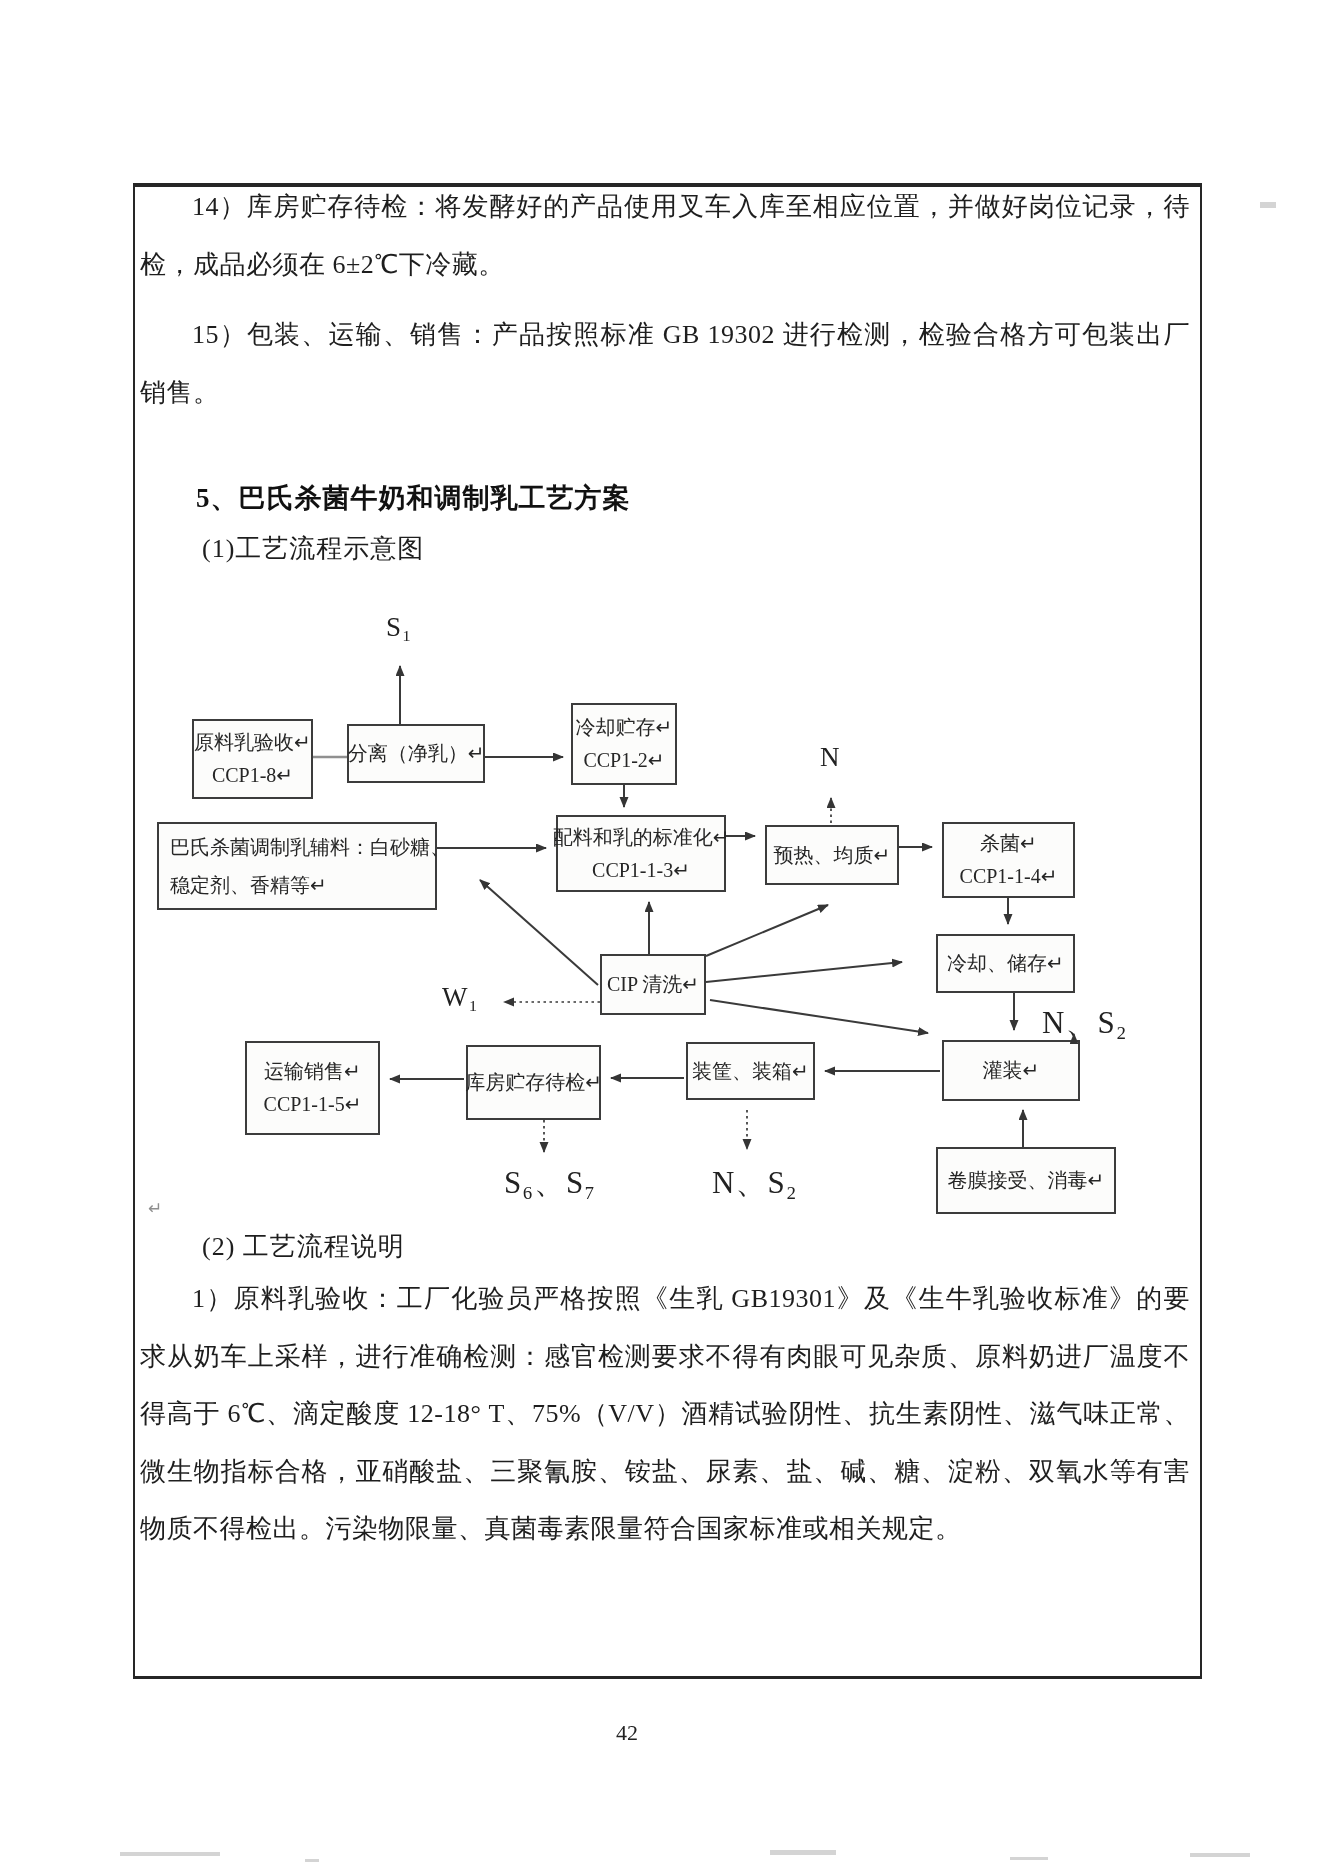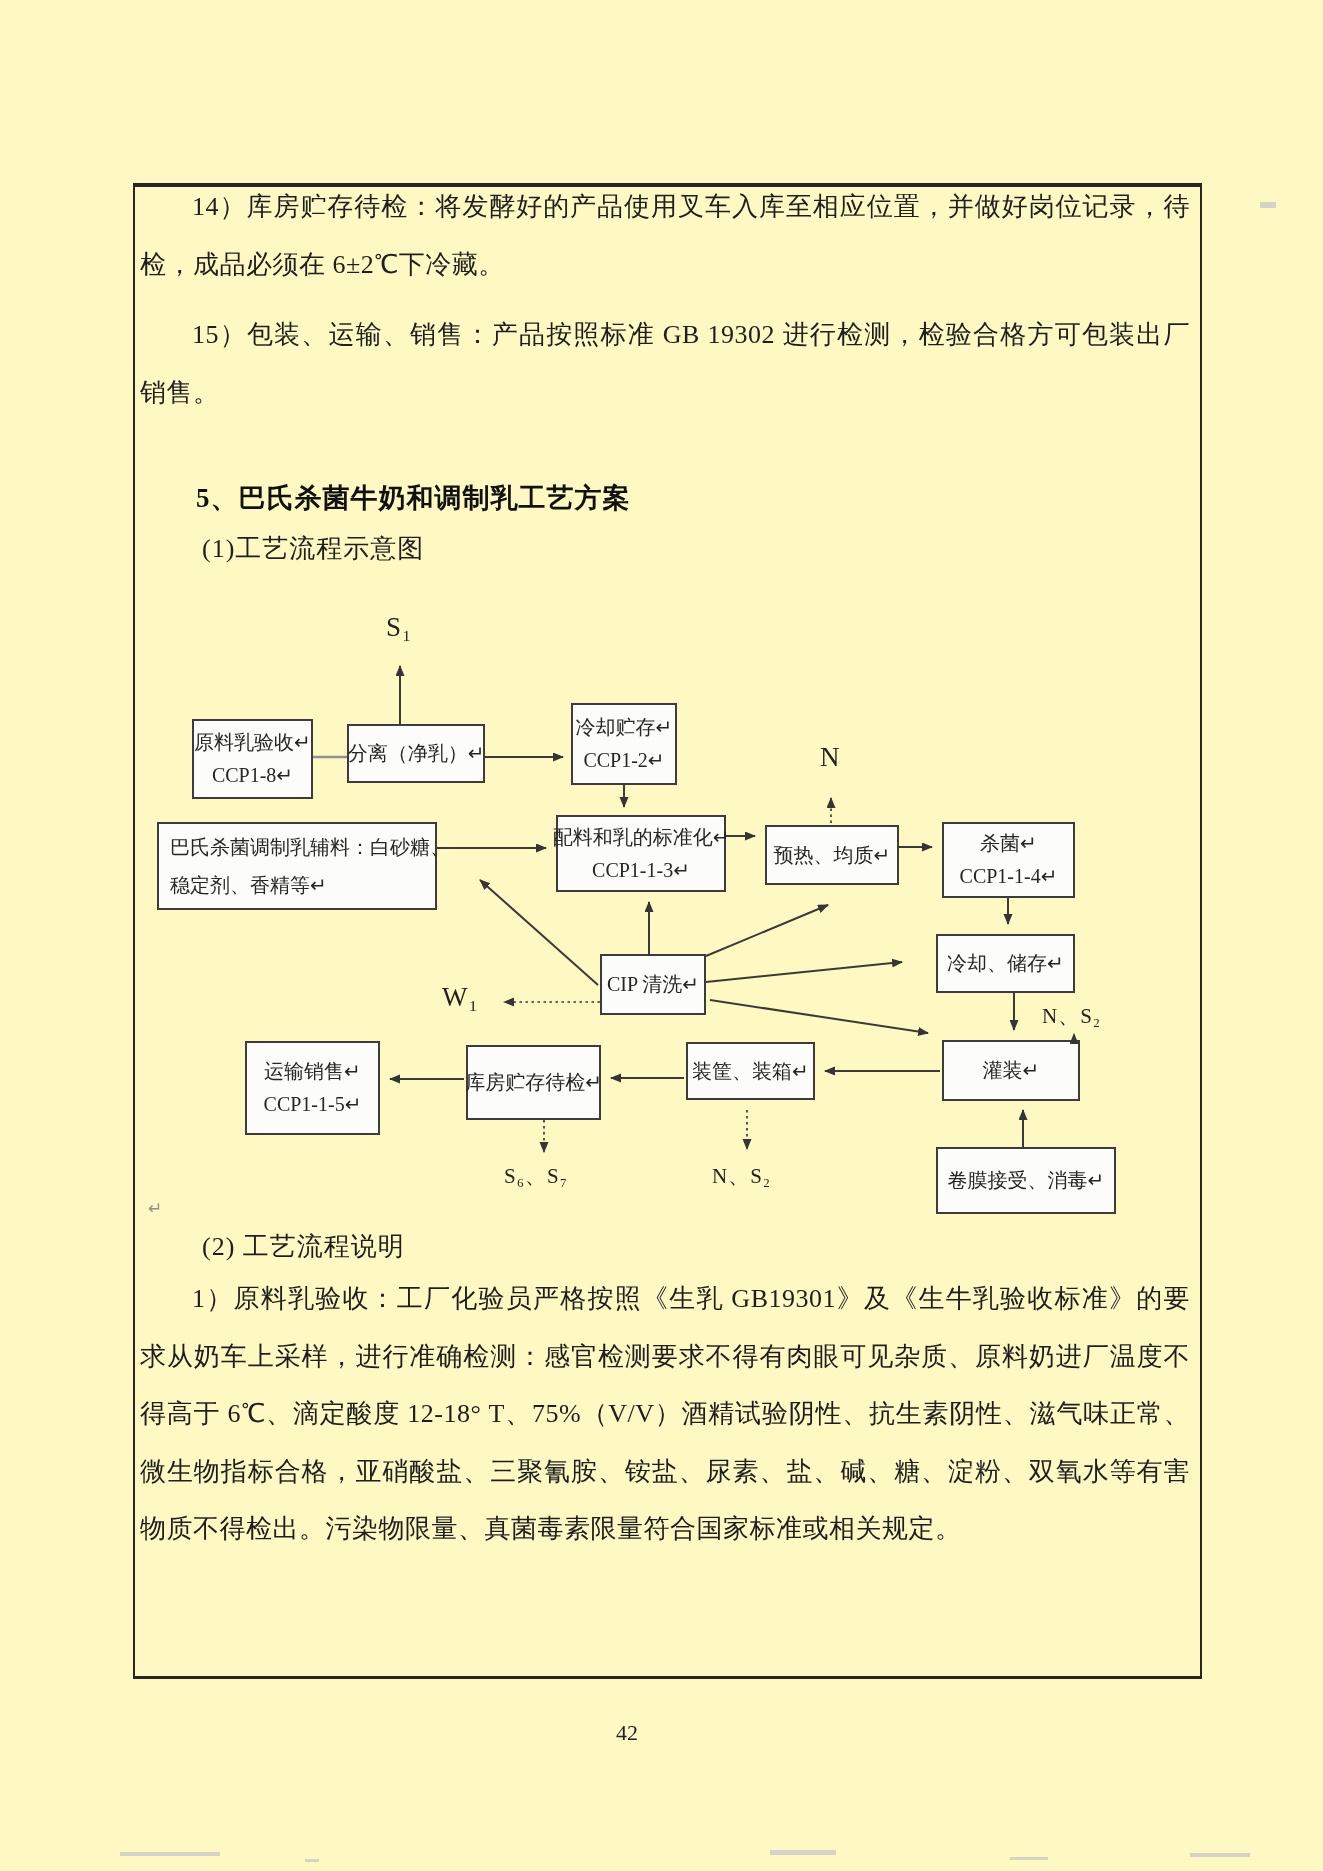--- a/index.html
+++ b/index.html
@@ -1,19 +1,19 @@
 <!DOCTYPE html>
 <html><head>
 <meta charset="utf-8">
 <style>
   html,body{margin:0;padding:0;background:#e9e9e9;}
   .page{
     position:relative;
     width:1323px;height:1871px;
-    background:#fef9c3;
+    background:#ffffff;
     font-family:"Liberation Serif", serif;
     color:#1d1d1d;
     overflow:hidden;
   }
   .frame{
     position:absolute;left:133px;top:183px;
     width:1065px;height:1489px;
     border:2px solid #262626;
     border-top-width:4px;
     border-bottom-width:3px;
@@ -41,21 +41,21 @@
     border:2px solid #3c3c3c;
     background:#fcfcfb;
     display:flex;flex-direction:column;
     justify-content:center;align-items:center;
     font-size:20px;line-height:33px;color:#262626;
     white-space:nowrap;box-sizing:border-box;
   }
   .fc-box.align-left{align-items:flex-start;padding-left:11px;line-height:38px;}
   .fc-line:empty{display:none;}
   .fc-label{
-    position:absolute;font-size:21px;color:#222;white-space:nowrap;
+    position:absolute;font-size:31px;color:#222;white-space:nowrap;
     letter-spacing:1px;
   }
   .fc-label.big{font-size:27px;}
   .stray{
     position:absolute;font-size:17px;color:#8f8f8f;
   }
   .pageno{
     position:absolute;left:592px;top:1720px;width:70px;
     text-align:center;font-size:22px;color:#222;
   }

